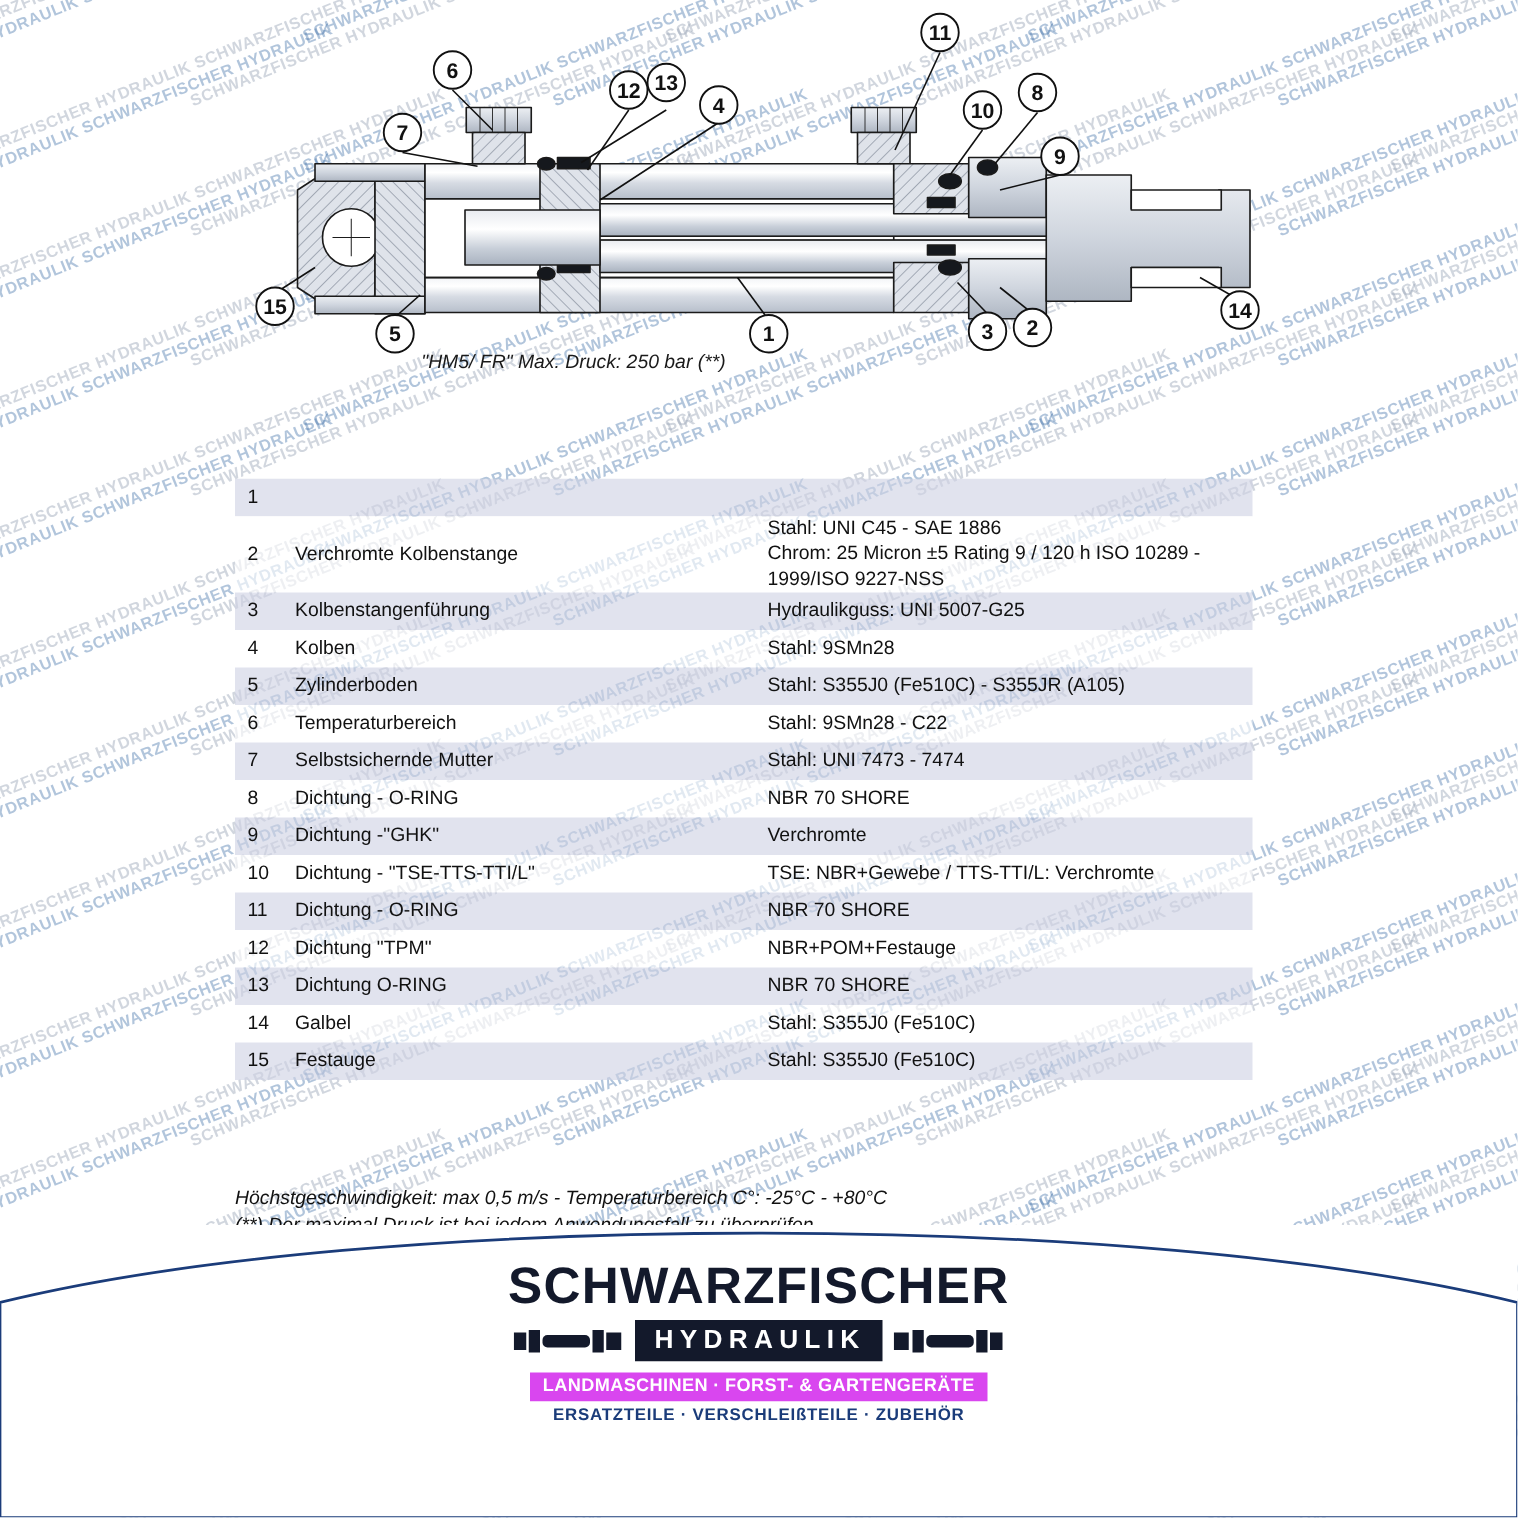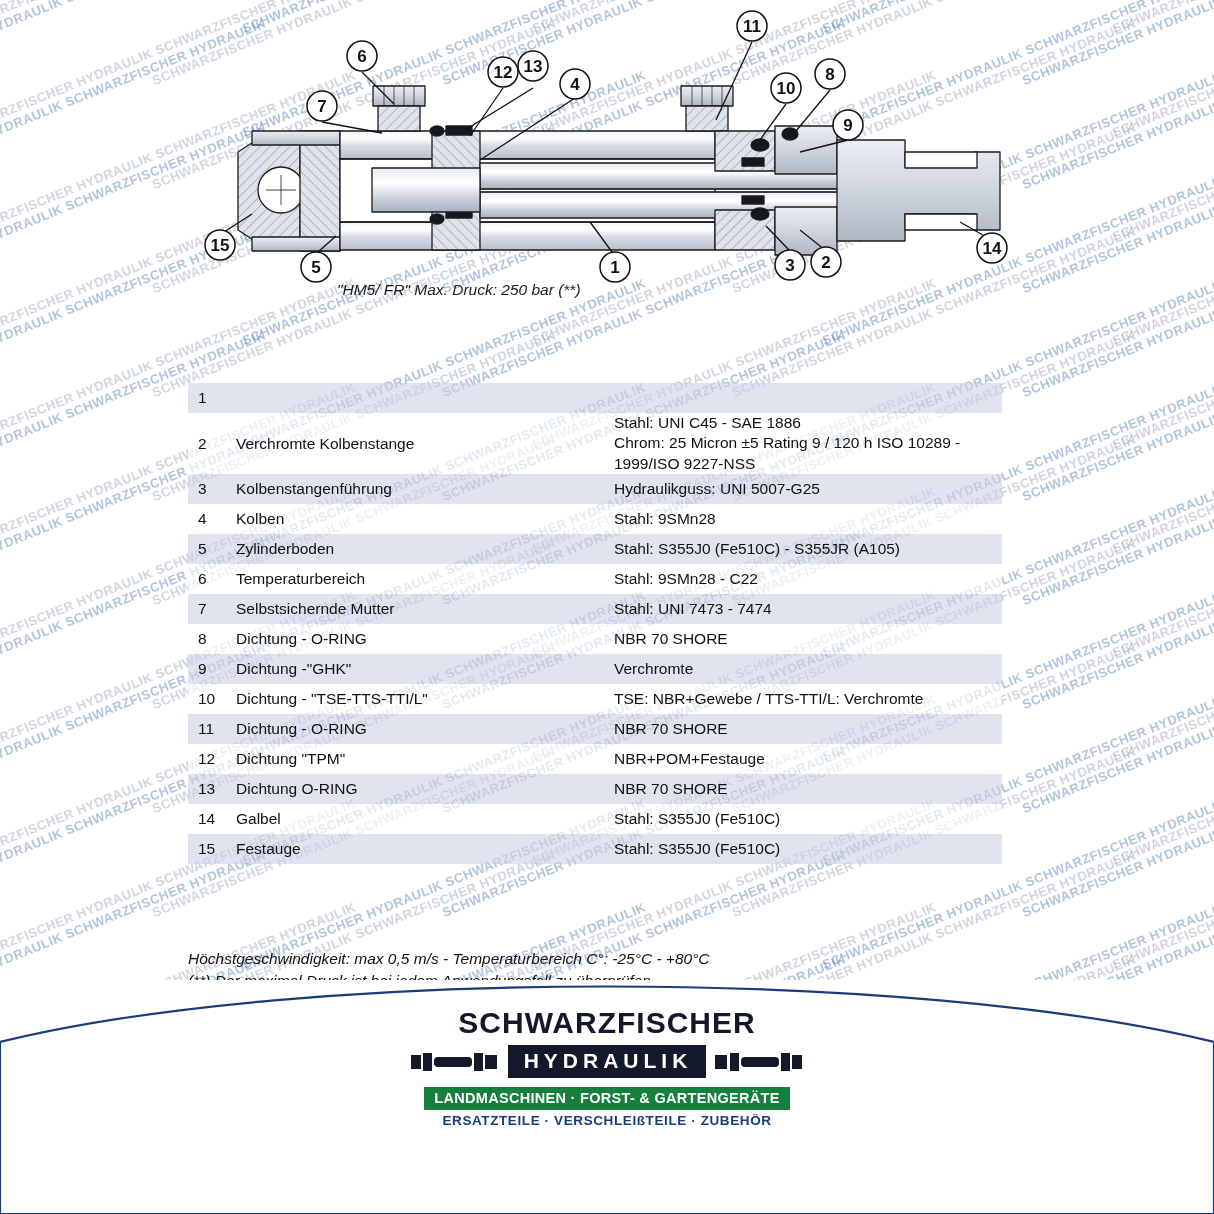--- a/index.html
+++ b/index.html
@@ -93,39 +93,39 @@
   }
   #bottom svg.arc{position:absolute;left:0;top:0;}
   #logo{
     position:absolute;
     left:0;right:0;top:28px;
     text-align:center;
   }
   .logo-name{
     font-family:"Liberation Sans", sans-serif;
     font-weight:bold;
-    font-size:30px;
+    font-size:41px;
     letter-spacing:1px;
     color:#13192b;
     line-height:1;
   }
   .logo-hyd{
     margin-top:7px;
     display:flex;align-items:center;justify-content:center;gap:9px;
   }
   .logo-hyd .word{
     background:#13192b;color:#fff;
     font-weight:bold;font-size:21px;letter-spacing:5px;
     padding:4px 14px 5px 16px;
   }
   .hose{display:block;}
   .logo-band{
     margin:9px auto 0;
     width:366px;
-    background:#15803d;
+    background:#d946ef;
     color:#fff;
     font-size:14.5px;
     font-weight:bold;
     letter-spacing:.3px;
     padding:3px 0 4px;
   }
   .logo-sub{
     margin-top:3px;
     font-size:13.5px;
     color:#1b3c7a;

